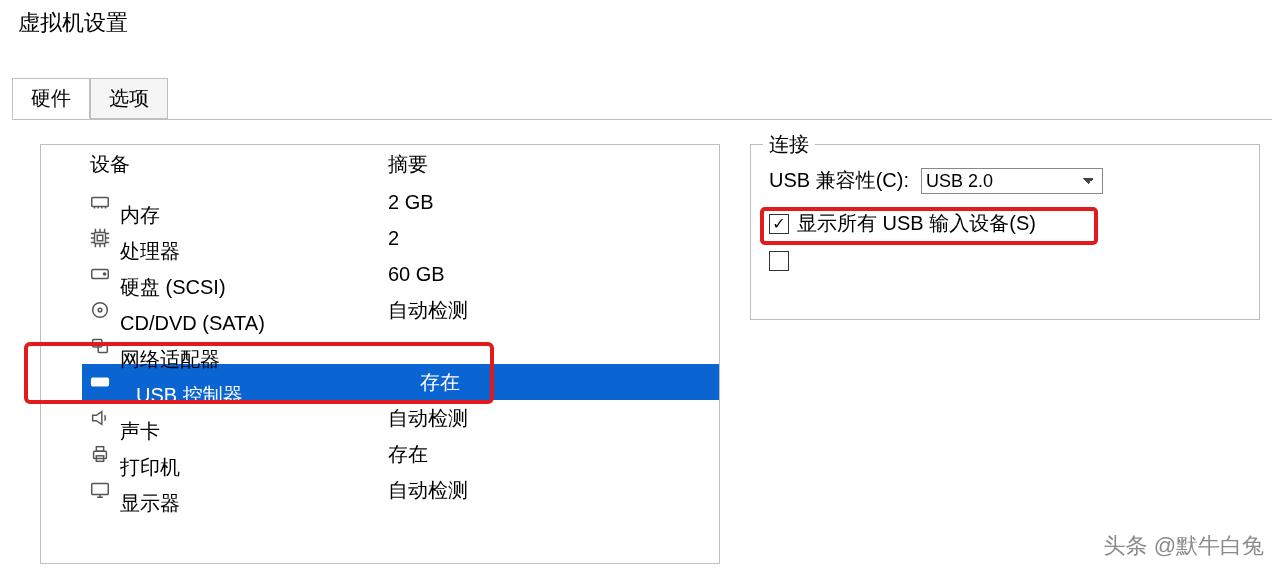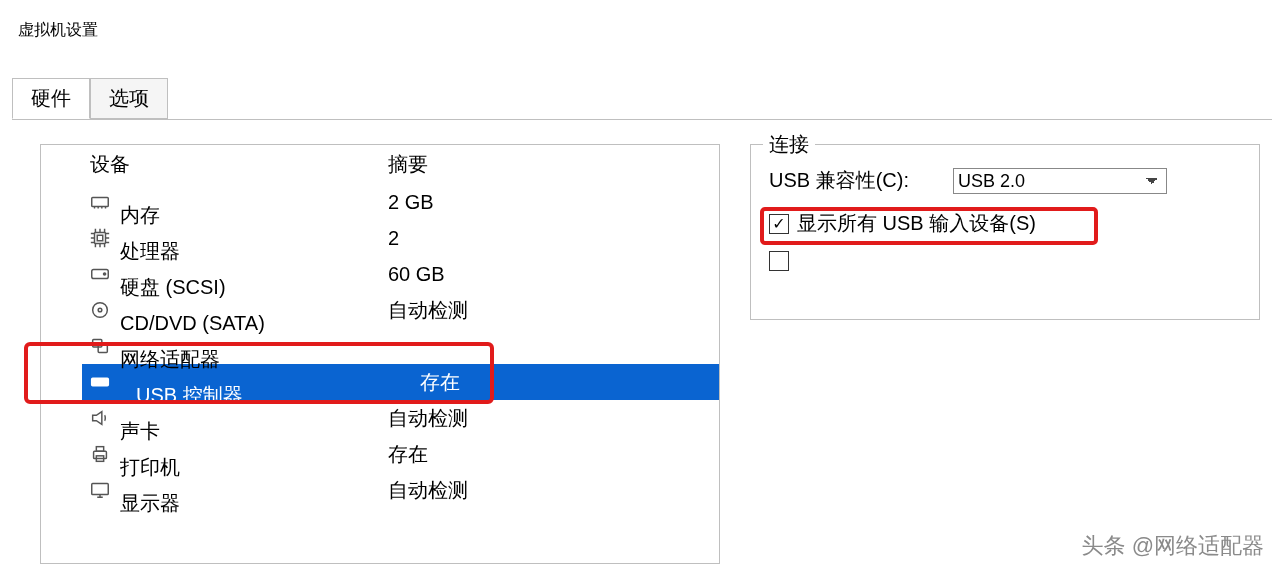--- a/index.html
+++ b/index.html
@@ -7,22 +7,22 @@
     margin: 0; padding: 0;
     font-family: "Microsoft YaHei", "Segoe UI", sans-serif;
     font-size: 19px;
     color: #000;
     background: #fff;
     width: 1280px; height: 571px;
     overflow: hidden;
   }
   .window { width: 1280px; height: 571px; position: relative; }
   .title-bar {
-    padding: 20px 0 0 18px;
-    font-size: 16px;
+    padding: 8px 0 0 18px;
+    font-size: 22px;
   }
   .tabs {
     position: absolute;
     left: 12px; top: 78px;
     display: flex;
     align-items: flex-end;
   }
   .tab {
     padding: 6px 18px;
     border: 1px solid #bfbfbf;
@@ -108,28 +108,27 @@
     position: absolute;
     top: -14px; left: 12px;
     background: #fff;
     padding: 0 6px;
     font-size: 20px;
   }
   .compat-row {
     display: flex;
     align-items: center;
     margin-bottom: 16px;
-    gap: 32px;
   }
   .compat-label { margin-right: 12px; font-size: 20px; }
   .compat-select {
     font-family: inherit;
     font-size: 18px;
     padding: 2px 4px;
-    width: 214px;
+    width: 182px;
     border: 1px solid #888;
     background: #fff;
     appearance: none;
     background-image: linear-gradient(45deg, transparent 50%, #444 50%),
                       linear-gradient(-45deg, transparent 50%, #444 50%);
     background-position: right 14px center, right 8px center;
     background-size: 6px 6px, 6px 6px;
     background-repeat: no-repeat;
   }
   .check-row {
@@ -313,14 +312,14 @@
 
           <div class="annot-red-2"></div>
         </div>
       </div>
 
     </div>
   </div>
 
   <div class="annot-red-1"></div>
 
-  <div class="watermark">头条 @网络适配器</div>
+  <div class="watermark">头条 @默牛白兔</div>
 </div>
 
 </body></html>

